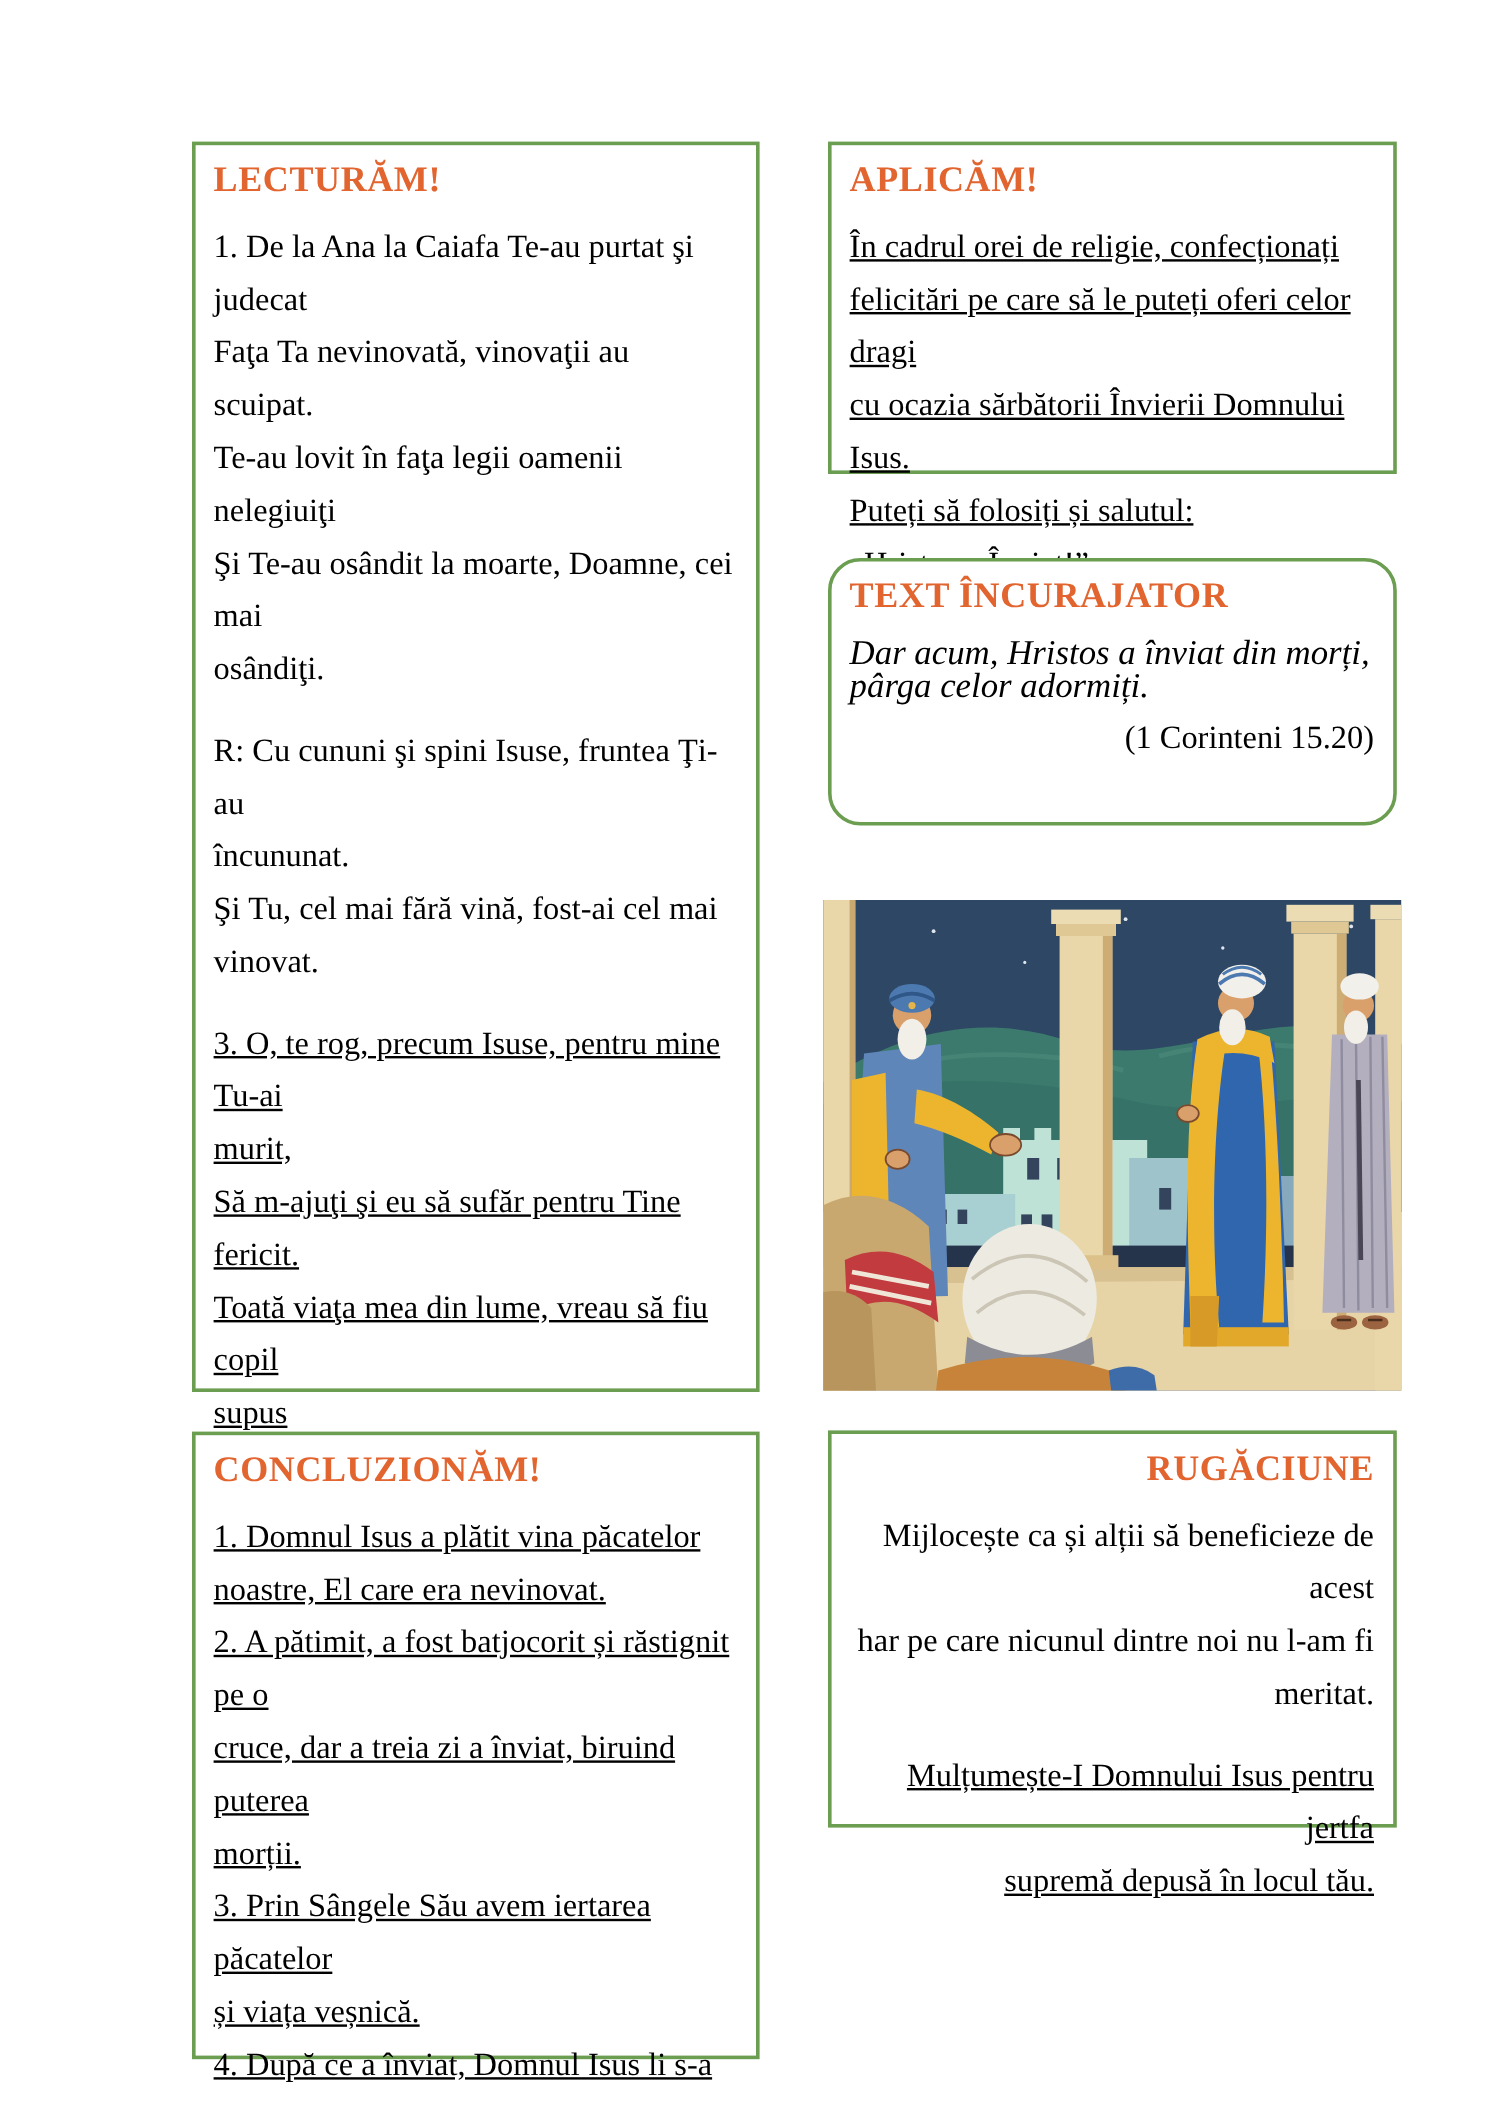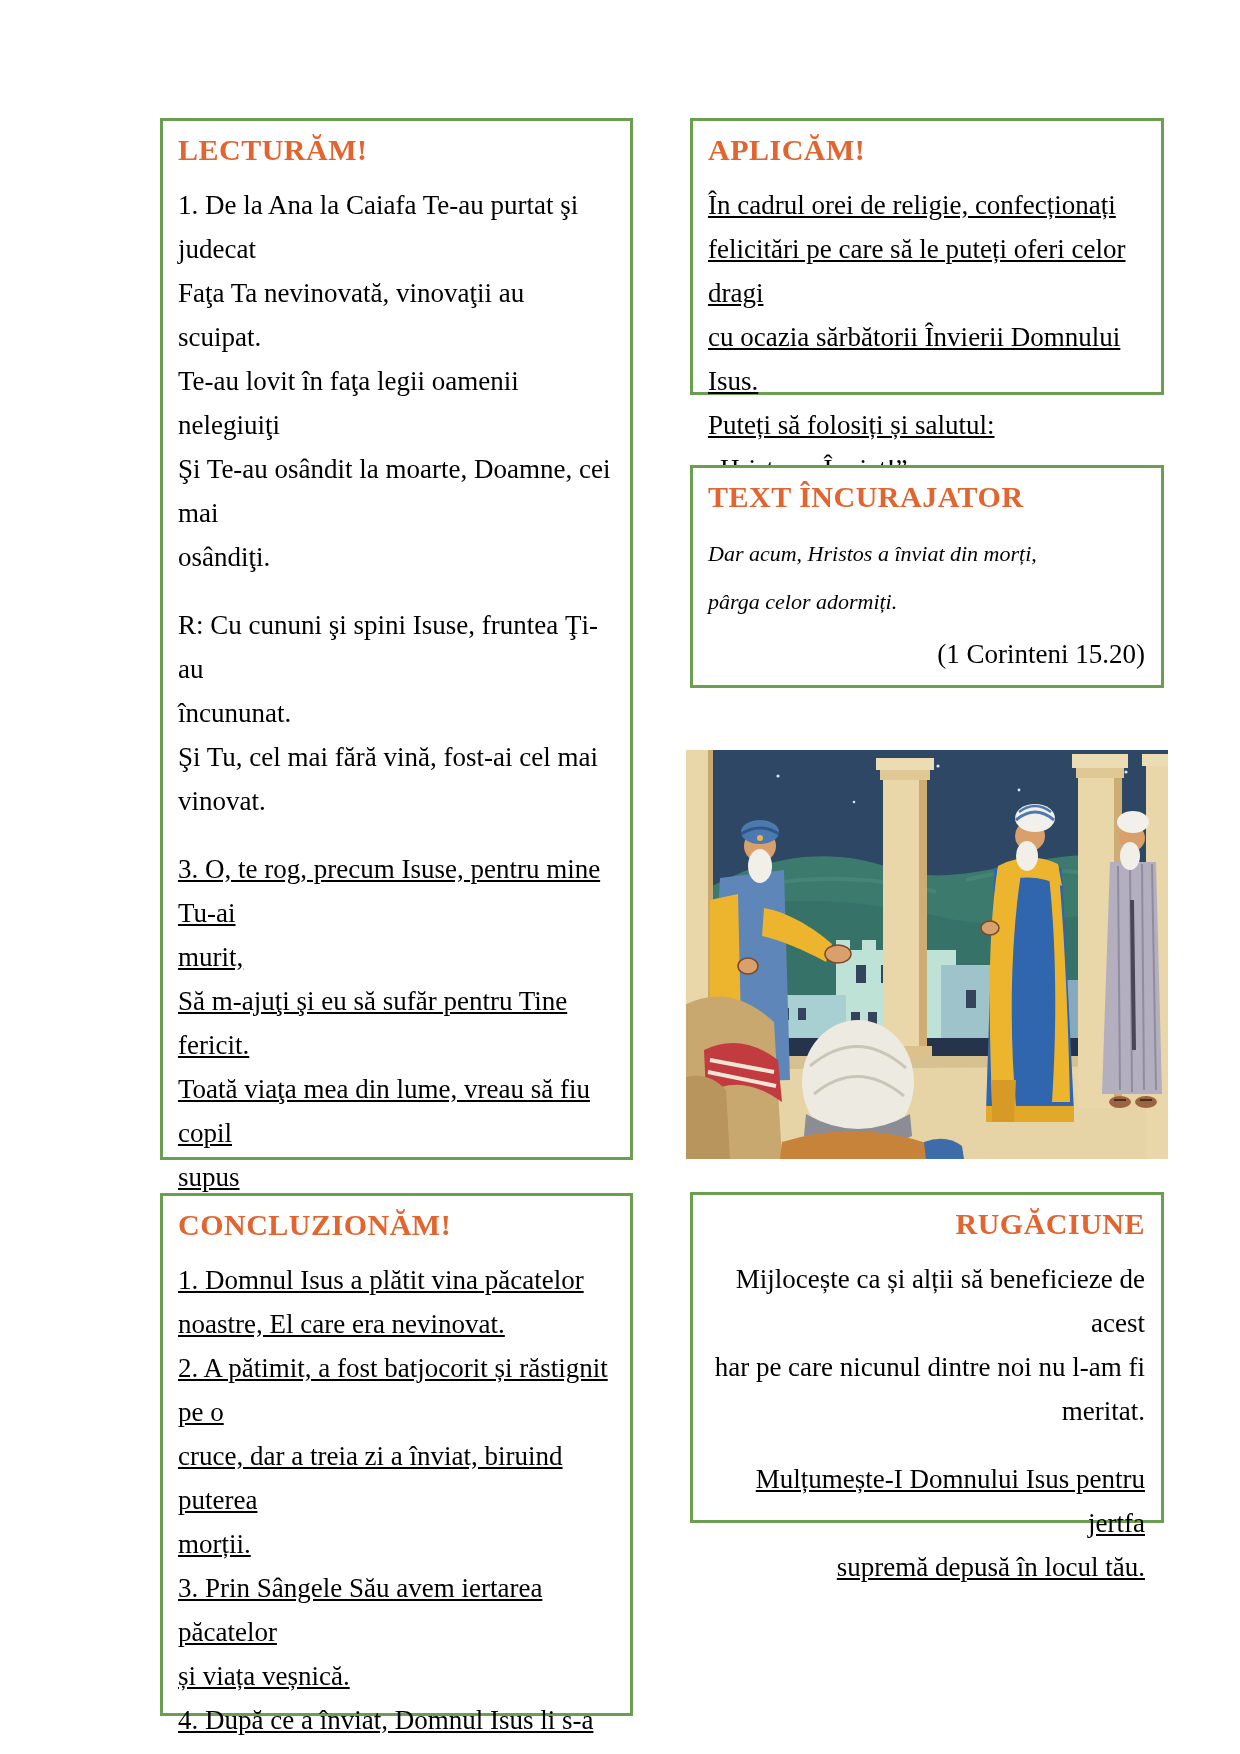--- a/index.html
+++ b/index.html
@@ -31,22 +31,22 @@
     font-size:27px;
     line-height:44px;
     white-space:pre-line;
     margin:0 0 24px 0;
   }
   .para:last-child{margin-bottom:0;text-decoration:underline;}
   .para.tight{margin-bottom:0;}
   .para.gap{margin-bottom:44px;}
   .verse{
     font-style:italic;
-    font-size:22px;
-    line-height:48px;
+    font-size:29px;
+    line-height:28px;
     white-space:pre-line;
     margin:4px 0 0 0;
     font-family:Liberation Serif, serif;
   }
   .reference{
     font-size:27px;
     line-height:44px;
     text-align:right;
     margin-top:6px;
   }
@@ -63,21 +63,21 @@
     width:100%;
     text-align:right;
     font-weight:bold;
     font-size:27px;
   }
 
   
   #box-lecturam      {left:116px; top:118px;  width:473px; height:1042px;}
   #box-concluzionam  {left:116px; top:1193px; width:473px; height:523px;}
   #box-aplicam       {left:646px; top:118px;  width:474px; height:277px;}
-  #box-incurajator   {left:646px; top:465px;  width:474px; height:223px;}
+  #box-incurajator   {left:646px; top:465px;  width:474px; height:223px;border-radius:27px;}
   #box-rugaciune     {left:646px; top:1192px; width:474px; height:331px;text-align:right;}
 </style>
 </head>
 <body>
 
 <div class="page">
 
   <div class="gbox" id="box-lecturam">
     <div class="section-title">LECTURĂM!</div>
     <div class="para">1. De la Ana la Caiafa Te-au purtat şi judecat

